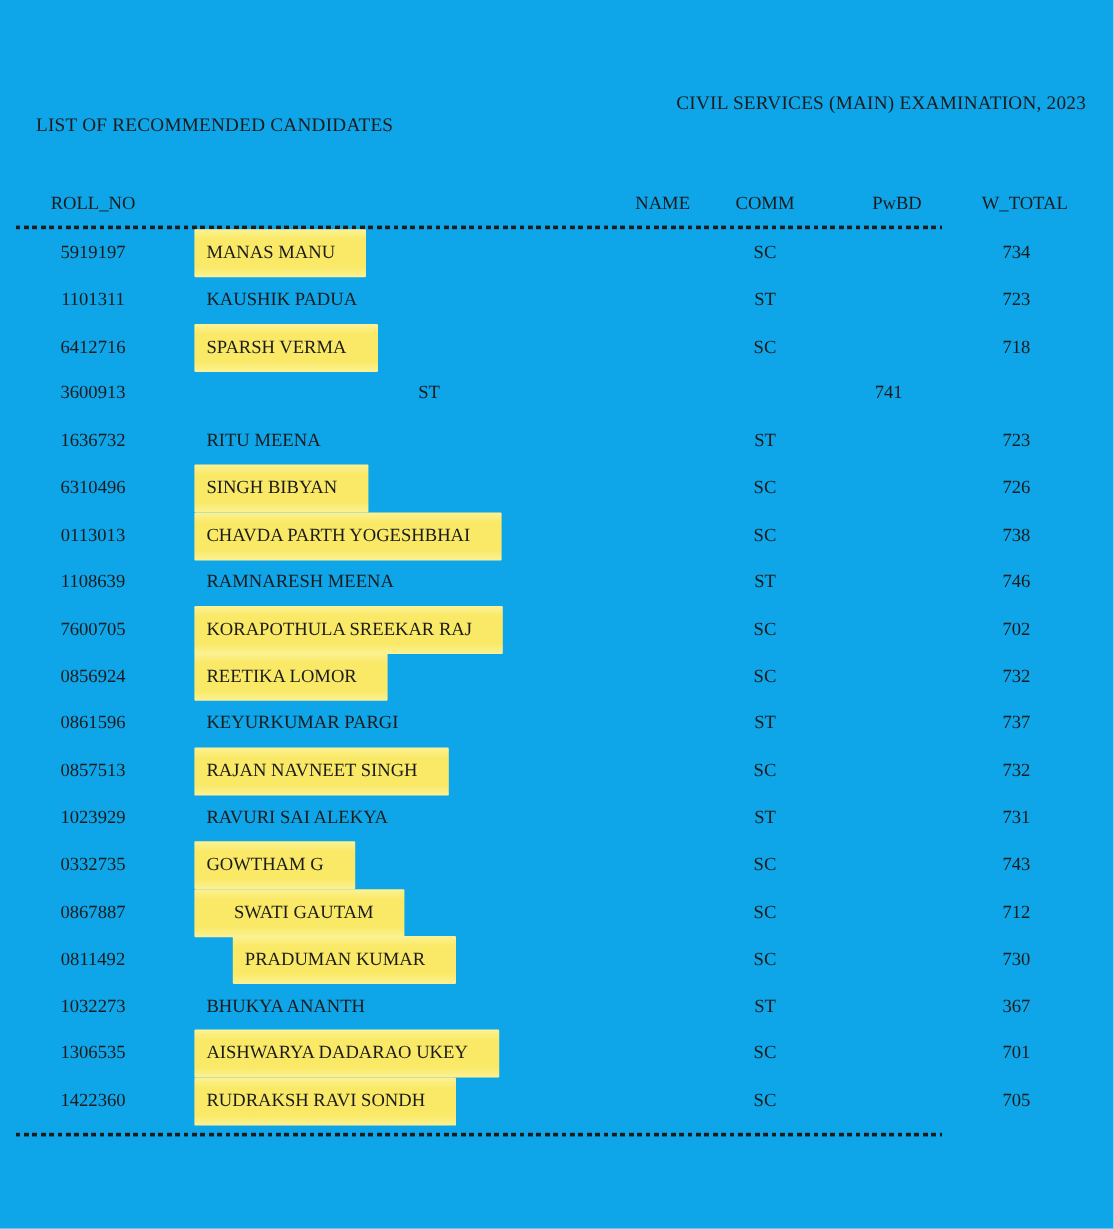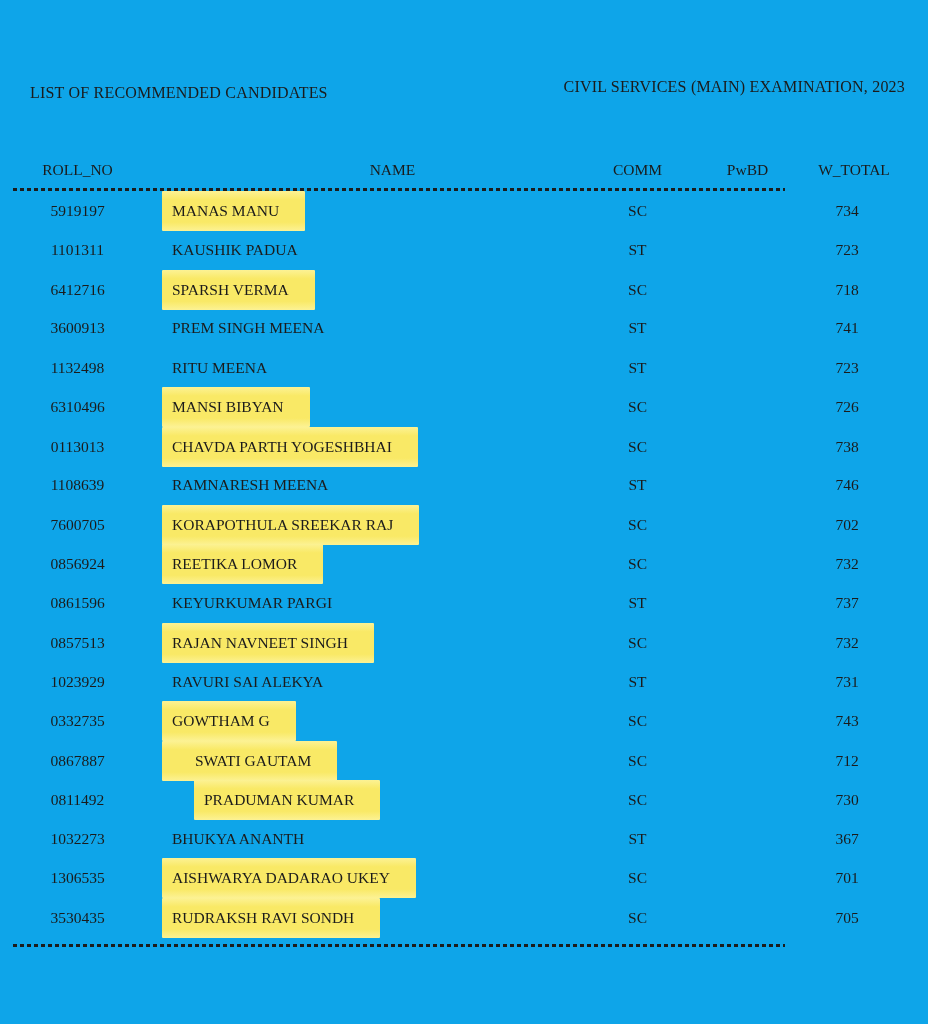--- a/index.html
+++ b/index.html
@@ -21,41 +21,41 @@
   .title-right {
     position: absolute;
     top: 78px;
     right: 23px;
     font-size: 16px;
     letter-spacing: 0.2px;
     white-space: nowrap;
   }
   .title-left {
     position: absolute;
-    top: 84px;
+    top: 96px;
     left: 30px;
     font-size: 16px;
     letter-spacing: 0.2px;
     white-space: nowrap;
   }
   .grid-row {
     display: grid;
     grid-template-columns: 125px 435px 125px 95px 118px;
     align-items: center;
   }
   .thead {
     position: absolute;
     top: 155px;
     left: 15px;
     width: 898px;
     height: 30px;
     font-size: 15.5px;
   }
   .thead .hcell { text-align: center; }
-  .thead .hcell.h-name { text-align: center; padding-left: 70px; }
+  .thead .hcell.h-name { text-align: right; padding-left: 70px; }
   .dash {
     position: absolute;
     left: 13px;
     width: 772px;
     height: 3px;
     background: repeating-linear-gradient(90deg, #1c1c1c 0px, #1c1c1c 4px, transparent 4px, transparent 7px);
   }
   .dash.top { top: 188px; }
   .dash.bottom { top: 944px; }
   .rows {
@@ -129,42 +129,39 @@
     <div class="cell name">
       <span class="name-text hl" style="background: linear-gradient(rgb(252, 242, 148) 0%, rgb(249, 233, 102) 22%, rgb(249, 233, 102) 78%, rgb(252, 242, 148) 100%);">SPARSH VERMA</span>
     </div>
     <div class="cell comm">SC</div>
     <div class="cell pwbd"></div>
     <div class="cell wtotal">718</div>
   </div>
 
   <div class="row grid-row">
     <div class="cell roll">3600913</div>
-    <div class="cell name">
-      <span class="name-text">PREM SINGH MEENA</span>
-    </div>
     <div class="cell comm">ST</div>
     <div class="cell pwbd"></div>
     <div class="cell wtotal">741</div>
   </div>
 
   <div class="row grid-row">
-    <div class="cell roll">1132498</div>
+    <div class="cell roll">1636732</div>
     <div class="cell name">
       <span class="name-text">RITU MEENA</span>
     </div>
     <div class="cell comm">ST</div>
     <div class="cell pwbd"></div>
     <div class="cell wtotal">723</div>
   </div>
 
   <div class="row grid-row">
     <div class="cell roll">6310496</div>
     <div class="cell name">
-      <span class="name-text hl" style="background: linear-gradient(rgb(252, 242, 148) 0%, rgb(249, 233, 102) 22%, rgb(249, 233, 102) 78%, rgb(252, 242, 148) 100%);">MANSI BIBYAN</span>
+      <span class="name-text hl" style="background: linear-gradient(rgb(252, 242, 148) 0%, rgb(249, 233, 102) 22%, rgb(249, 233, 102) 78%, rgb(252, 242, 148) 100%);">SINGH BIBYAN</span>
     </div>
     <div class="cell comm">SC</div>
     <div class="cell pwbd"></div>
     <div class="cell wtotal">726</div>
   </div>
 
   <div class="row grid-row">
     <div class="cell roll">0113013</div>
     <div class="cell name">
       <span class="name-text hl" style="background: linear-gradient(rgb(252, 242, 148) 0%, rgb(249, 233, 102) 22%, rgb(249, 233, 102) 78%, rgb(252, 242, 148) 100%);">CHAVDA PARTH YOGESHBHAI</span>
@@ -278,21 +275,21 @@
     <div class="cell roll">1306535</div>
     <div class="cell name">
       <span class="name-text hl" style="background: linear-gradient(rgb(252, 242, 148) 0%, rgb(249, 233, 102) 22%, rgb(249, 233, 102) 78%, rgb(252, 242, 148) 100%);">AISHWARYA DADARAO UKEY</span>
     </div>
     <div class="cell comm">SC</div>
     <div class="cell pwbd"></div>
     <div class="cell wtotal">701</div>
   </div>
 
   <div class="row grid-row">
-    <div class="cell roll">3530435</div>
+    <div class="cell roll">1422360</div>
     <div class="cell name">
       <span class="name-text hl" style="background: linear-gradient(rgb(252, 242, 148) 0%, rgb(249, 233, 102) 22%, rgb(249, 233, 102) 78%, rgb(252, 242, 148) 100%);">RUDRAKSH RAVI SONDH</span>
     </div>
     <div class="cell comm">SC</div>
     <div class="cell pwbd"></div>
     <div class="cell wtotal">705</div>
   </div>
 </div>
 
   <div class="dash bottom"></div>

